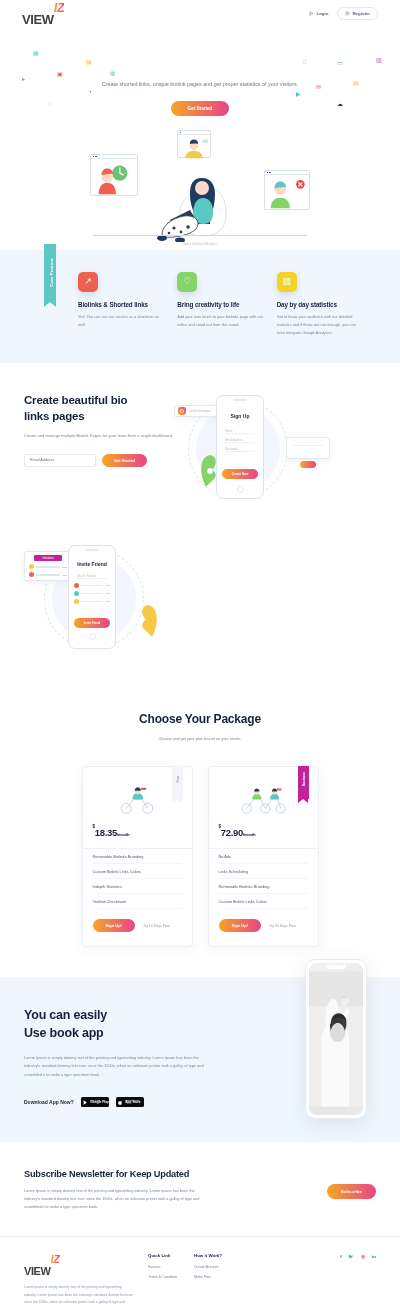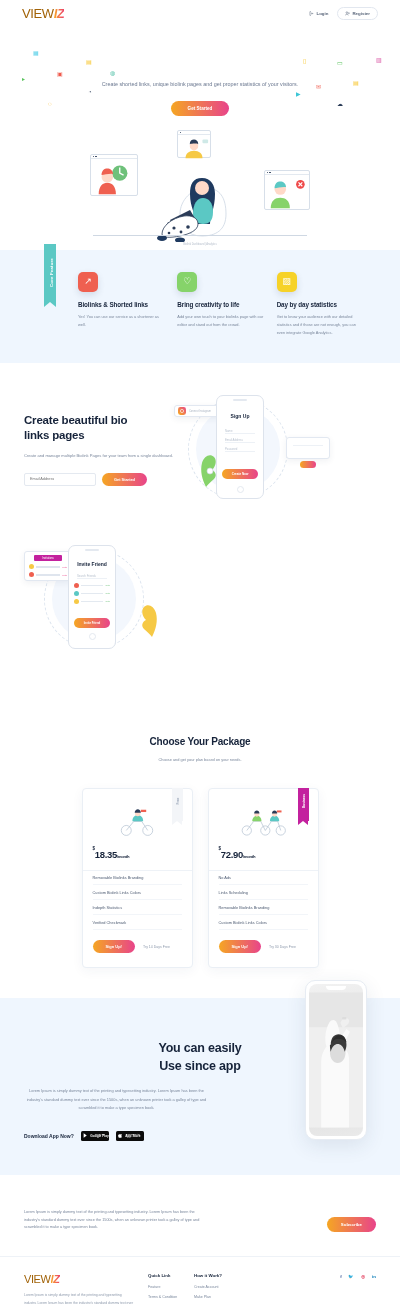--- a/index.html
+++ b/index.html
@@ -9,21 +9,21 @@
     background:#ffffff;
     color:#1f3148;
     -webkit-font-smoothing:antialiased;
     overflow-x:hidden;
   }
   .page{width:400px;position:relative;overflow:hidden;}
 
   
   .header{height:26px;display:flex;align-items:center;justify-content:space-between;padding:0 22px;}
   .logo{font-size:13px;font-weight:bold;letter-spacing:-.4px;font-style:italic;display:flex;}
-  .logo .a{color:#a16207;font-style:normal;font-weight:400;}
+  .logo .a{color:#404040;font-style:normal;font-weight:700;margin-top:12px;}
   .logo .b{background:linear-gradient(90deg,#f9a826,#ec3f6d);-webkit-background-clip:text;background-clip:text;color:transparent;font-weight:800;font-style:italic;}
   .nav{display:flex;align-items:center;gap:9px;}
   .nav-login{display:flex;align-items:center;gap:2px;font-size:4.4px;color:#59667a;font-weight:bold;}
   .nav-reg{display:flex;align-items:center;gap:2px;font-size:4.4px;color:#59667a;font-weight:bold;
            border:.6px solid #e2e7ef;border-radius:10px;padding:3px 7px;background:#fff;}
   .ic{width:5px;height:5px;display:inline-block;}
 
   
   .hero{position:relative;padding:22px 0 4px;text-align:center;}
   .hero h1{font-size:16.5px;line-height:1.32;font-weight:800;color:#16233a;letter-spacing:-.3px;}
@@ -50,42 +50,42 @@
                transform:rotate(-90deg);font-size:4.3px;font-weight:bold;color:#fff;letter-spacing:.2px;}
   .fgrid{display:flex;gap:0;padding:0 24px 0 78px;}
   .fcol{width:101px;padding-right:12px;}
   .ficon{width:20px;height:20px;border-radius:5px;display:flex;align-items:center;justify-content:center;
          box-shadow:0 3px 7px rgba(40,60,90,.14);}
   .fcol h3{font-size:6.3px;font-weight:800;color:#16233a;margin-top:9px;letter-spacing:-.1px;}
   .fcol p{font-size:3.9px;line-height:2.1;color:#7a879c;margin-top:5px;}
 
   
   .sec{padding:30px 24px;}
-  .sec-split{display:flex;align-items:center;}
+  .sec-split{display:flex;}
   h2{font-size:11.5px;line-height:1.35;font-weight:800;color:#16233a;letter-spacing:-.2px;}
   .sub{font-size:4.1px;line-height:2;color:#7a879c;margin-top:8px;}
   .email-row{display:flex;align-items:center;gap:6px;margin-top:13px;}
   .email-in{width:72px;height:13px;border:.7px solid #e4e9f0;border-radius:2px;background:#fff;
             font-size:3.8px;padding:0 5px;color:#9aa6b8;font-family:inherit;}
   .sm-btn{font-size:3.9px;padding:4px 12px;border-radius:12px;}
 
   
   .ph-wrap{position:relative;width:150px;height:112px;}
   .circ{position:absolute;left:14px;top:6px;width:100px;height:100px;border-radius:50%;border:.7px dashed #dde5ef;}
   .circ-fill{position:absolute;left:22px;top:14px;width:84px;height:84px;border-radius:50%;background:#f3f7fd;}
   .phone{position:absolute;background:#fff;border:.8px solid #dde3ec;border-radius:7px;}
   .notch{width:14px;height:1.6px;background:#e4e9f0;border-radius:2px;margin:3px auto 0;}
   .hbtn{width:7px;height:7px;border-radius:50%;border:.7px solid #e4e9f0;margin:0 auto;}
   .fld{height:5px;border-bottom:.6px solid #edf1f6;margin:0 8px;font-size:2.8px;color:#b9c2cf;line-height:5px;}
   .mini-card{position:absolute;background:#fff;border:.7px solid #e2e8f1;border-radius:3px;
              box-shadow:0 2px 6px rgba(40,60,90,.07);}
 
   
   .pricing{text-align:center;padding:26px 24px 30px;}
-  .pricing h2{font-size:10px;margin-top:24px;}
+  .pricing h2{font-size:12px;}
   .pricing .sub{font-size:3.9px;margin-top:7px;}
   .cards{display:flex;gap:15px;justify-content:center;margin-top:24px;}
   .card{width:111px;background:#fff;border:.7px solid #eaeff5;border-radius:4px;
         box-shadow:0 3px 12px rgba(40,60,90,.05);position:relative;padding:14px 10px 14px;text-align:left;}
   .badge{position:absolute;right:9px;top:-1px;width:11px;height:33px;}
   .badge:after{content:"";position:absolute;left:0;bottom:-4px;border-left:5.5px solid;border-right:5.5px solid;border-bottom:4px solid transparent;}
   .badge.free{background:#f3f5f8;}
   .badge.free:after{border-left-color:#f3f5f8;border-right-color:#f3f5f8;}
   .badge.biz{background:#c3219e;}
   .badge.biz:after{border-left-color:#c3219e;border-right-color:#c3219e;}
@@ -96,21 +96,21 @@
   .bike{height:38px;display:flex;align-items:flex-end;justify-content:center;}
   .price{font-size:9.5px;font-weight:800;color:#16233a;margin-top:8px;letter-spacing:-.3px;}
   .price sup{font-size:4.5px;top:-4px;position:relative;}
   .price .per{font-size:4.2px;font-weight:600;color:#16233a;}
   .hr{height:.7px;background:#eef2f7;margin:10px -10px 0;}
   .feat{font-size:3.9px;color:#4d5b72;padding:4.5px 0;border-bottom:.6px solid #f2f5f9;}
   .card-actions{display:flex;align-items:center;gap:8px;margin-top:10px;}
   .trial{font-size:3.5px;color:#8e9aac;}
 
   
-  .app{background:#eff6fe;position:relative;padding:42px 24px 34px;min-height:165px;text-align:center;}
+  .app{background:#eff6fe;position:relative;padding:30px 24px 34px;min-height:165px;}
   .app h2{font-size:12.5px;line-height:1.4;}
   .app p{font-size:3.9px;line-height:2.15;color:#7a879c;margin-top:12px;width:185px;}
   .dl-row{display:flex;align-items:center;gap:7px;margin-top:18px;}
   .dl-label{font-size:5px;font-weight:bold;color:#16233a;}
   .store{width:28px;height:10px;background:#0b0b0b;border-radius:1.6px;display:flex;align-items:center;gap:2px;padding-left:2.5px;}
   .store .t1{font-size:1.9px;color:#fff;line-height:1.1;}
   .store .t2{font-size:3.2px;color:#fff;font-weight:bold;line-height:1.15;}
   .app-phone{position:absolute;right:33px;top:-18px;width:62px;height:160px;background:#fff;
              border:1.2px solid #e7ecf3;border-radius:10px;padding:3px;box-shadow:0 6px 20px rgba(40,60,90,.10);}
   .app-screen{width:100%;height:100%;border-radius:8px;overflow:hidden;position:relative;
@@ -433,21 +433,21 @@
             <button class="btn-grad" style="font-size:4px;padding:4px 13px;">Sign Up!</button>
             <span class="trial">Try 30 Days Free</span>
           </div>
         </div>
       </div>
   </div>
 
   <div class="app">
     <h2>
       <span>You can easily</span><br>
-      <span>Use since app</span>
+      <span>Use book app</span>
     </h2>
     <p>Lorem Ipsum is simply dummy text of the printing and typesetting industry. Lorem Ipsum has been the industry's standard dummy text ever since the 1500s, when an unknown printer took a galley of type and scrambled it to make a type specimen book.</p>
     <div class="dl-row">
       <span class="dl-label">Download App Now?</span>
       <div class="store">
         <svg style="width:5px;height:5px;" viewBox="0 0 16 16">
             <path d="M2 1l10 7-10 7z" fill="#fff"></path>
           </svg>
         <div>
             <div class="t1">GET IT ON</div>
@@ -476,20 +476,21 @@
           <path d="M26 58c2-7 6-9 9-9s7 2 8 8c-3-3-6-4-9-4s-6 1-8 5z" fill="#2c2c2c"></path>
           <path d="M36 35c2-5 6-7 9-5 2 2 1 5-1 7l-5 4z" fill="#f0f0f0"></path>
           <rect x="38" y="28" width="5" height="3" rx="1.2" fill="#ddd"></rect>
         </svg>
       </div>
     </div>
   </div>
 
   <div class="news">
     <div>
+      <h2>Subscribe Newsletter for Keep Updated</h2>
       <p>Lorem Ipsum is simply dummy text of the printing and typesetting industry. Lorem Ipsum has been the industry's standard dummy text ever since the 1500s, when an unknown printer took a galley of type and scrambled it to make a type specimen book.</p>
     </div>
     <button class="btn-grad sub-btn">Subscribe</button>
   </div>
 
   <div class="footer">
     <div class="fcol1">
       <div class="logo" style="font-size:11px;">
         <span class="a">VIEW</span>
           <span class="b">IZ</span>

